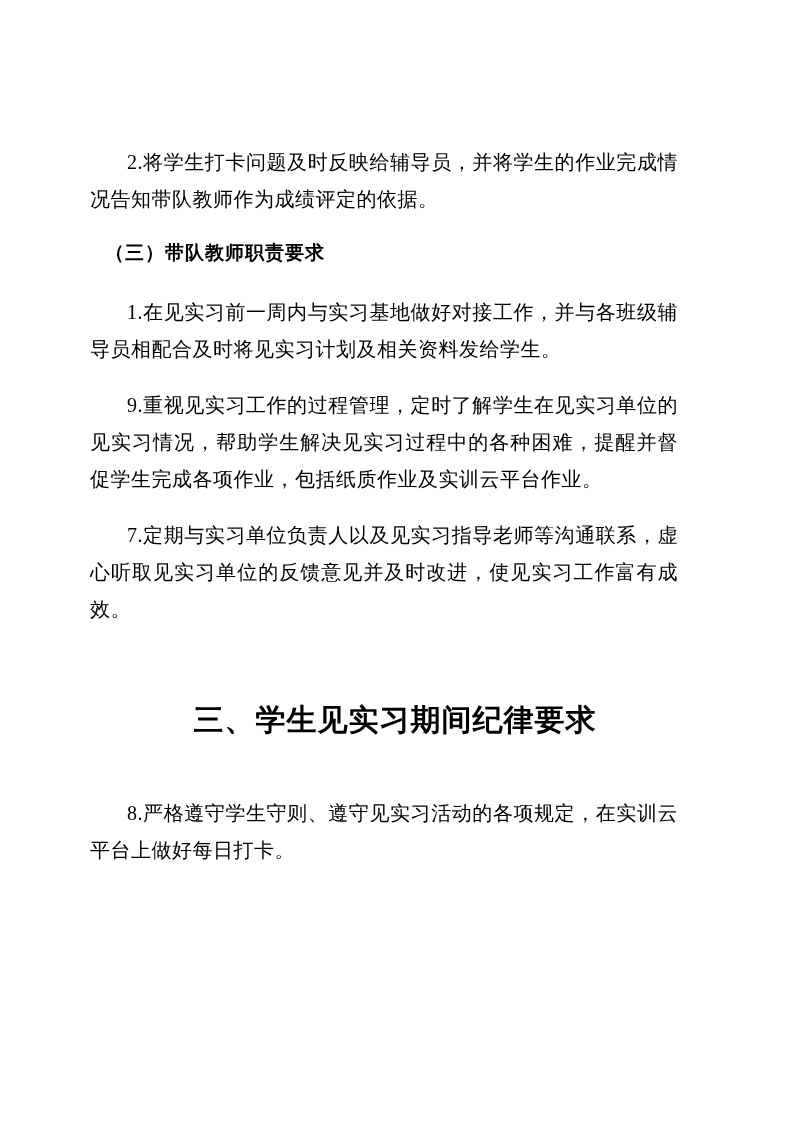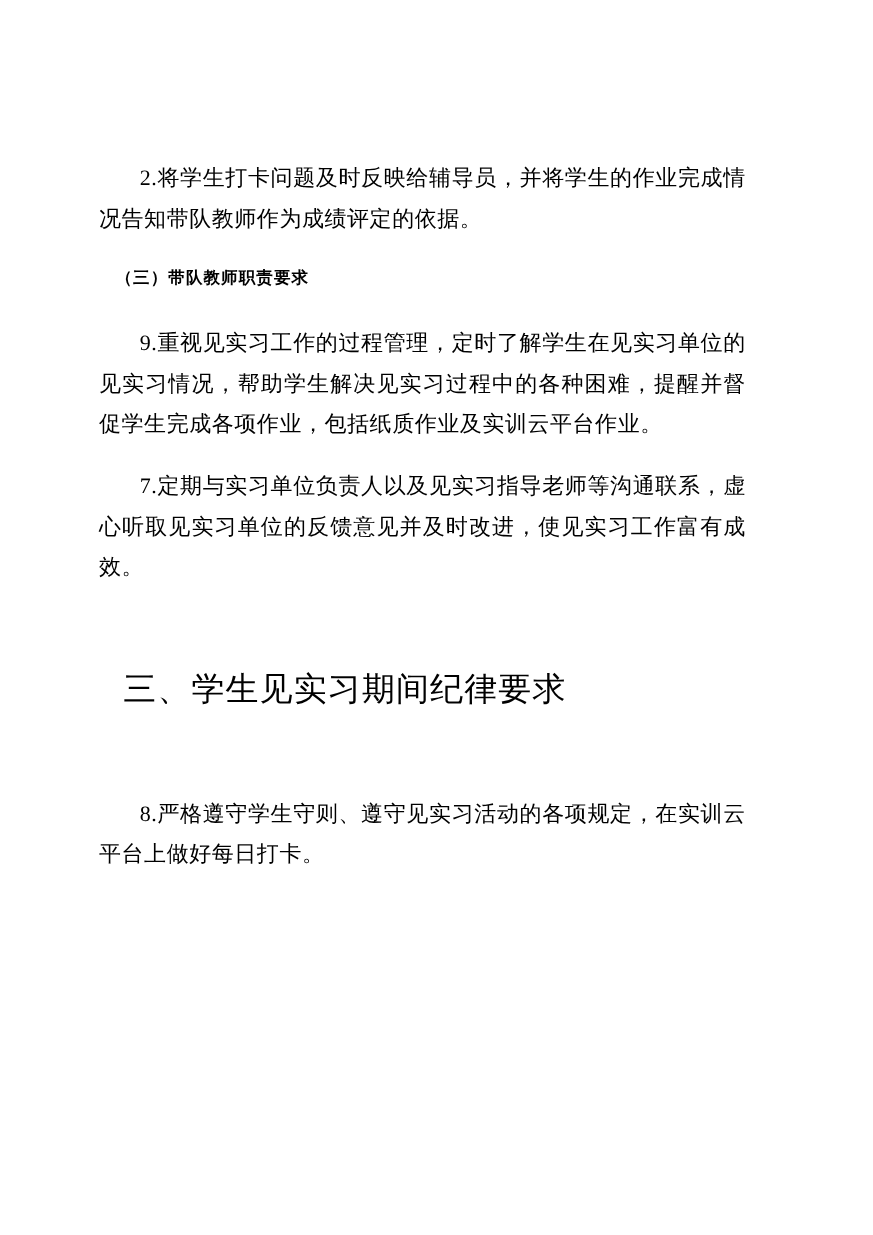--- a/index.html
+++ b/index.html
@@ -23,45 +23,47 @@
     font-size: 20px;
     line-height: 37px;
     text-align: justify;
     text-indent: 37px;
     margin: 0 0 19px 0;
     letter-spacing: 0.5px;
   }
   .subsection-heading {
     font-family: "Liberation Sans", "DejaVu Sans", sans-serif;
     font-weight: 700;
-    font-size: 15px;
+    font-size: 19px;
     line-height: 28px;
     text-indent: 15px;
     margin: 21px 0 27px 0;
     letter-spacing: 1px;
   }
   .chapter-heading {
     font-family: "Liberation Serif", "DejaVu Serif", serif;
-    font-weight: 400;
+    font-weight: 700;
     font-size: 30px;
     line-height: 42px;
     text-indent: 22px;
-    margin: 71px 0 74px 0;
+    margin: 71px 0 54px 0;
     letter-spacing: 1px;
+    text-align: center;
   }
 </style>
 </head>
 <body>
 
 <div class="page">
 
   <p class="body-para">2.将学生打卡问题及时反映给辅导员，并将学生的作业完成情况告知带队教师作为成绩评定的依据。</p>
 
   <h3 class="subsection-heading">（三）带队教师职责要求</h3>
 
+  <p class="body-para">1.在见实习前一周内与实习基地做好对接工作，并与各班级辅导员相配合及时将见实习计划及相关资料发给学生。</p>
 
   <p class="body-para">9.重视见实习工作的过程管理，定时了解学生在见实习单位的见实习情况，帮助学生解决见实习过程中的各种困难，提醒并督促学生完成各项作业，包括纸质作业及实训云平台作业。</p>
 
   <p class="body-para">7.定期与实习单位负责人以及见实习指导老师等沟通联系，虚心听取见实习单位的反馈意见并及时改进，使见实习工作富有成效。</p>
 
 
   <h2 class="chapter-heading">三、学生见实习期间纪律要求</h2>
 
   <p class="body-para">8.严格遵守学生守则、遵守见实习活动的各项规定，在实训云平台上做好每日打卡。</p>
 

